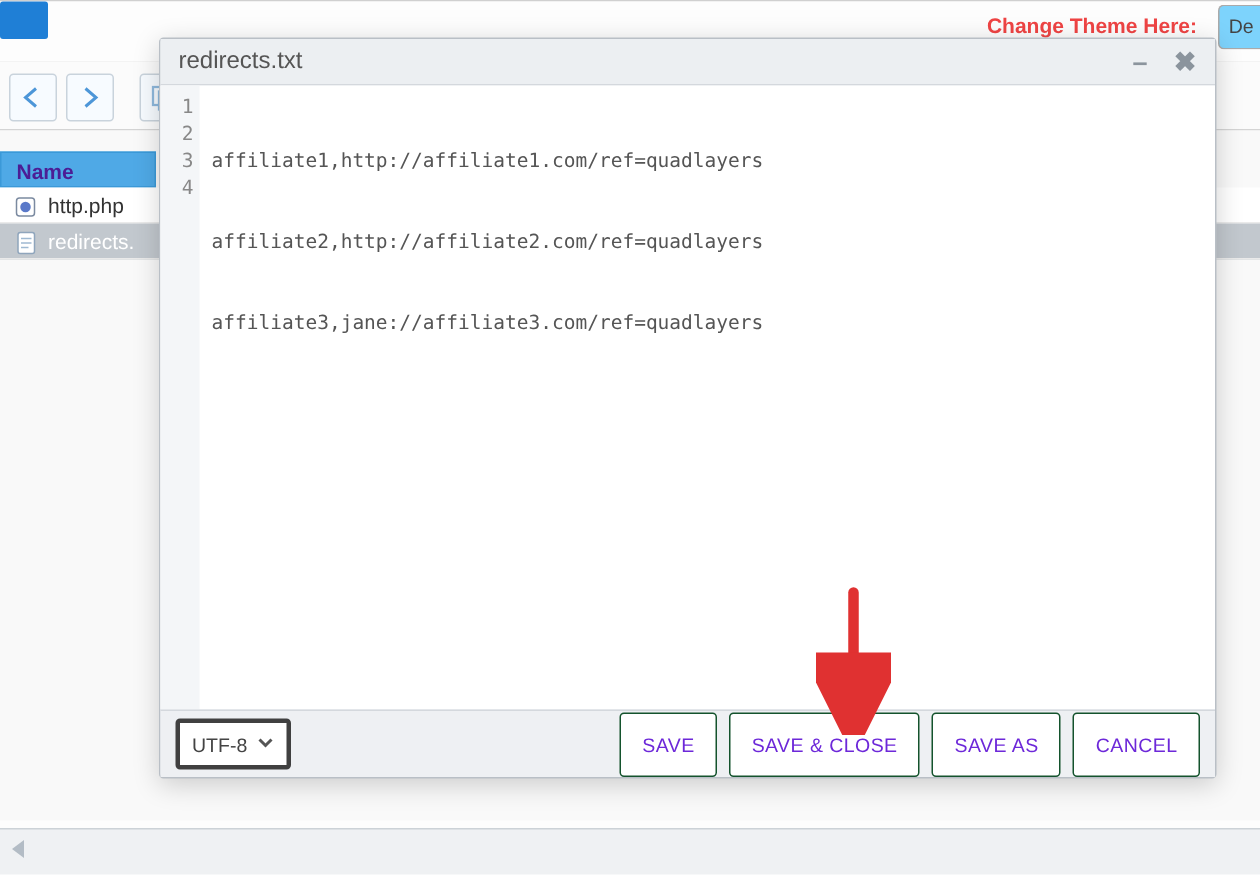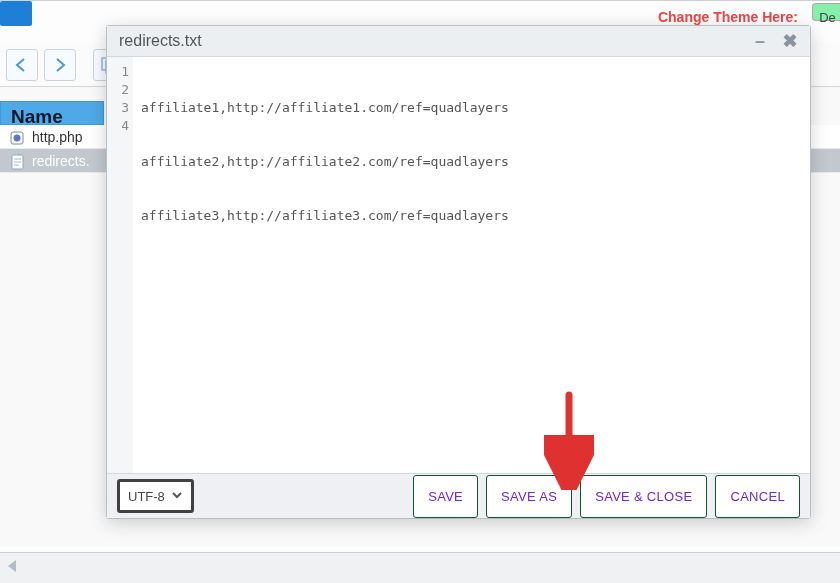--- a/index.html
+++ b/index.html
@@ -47,26 +47,26 @@
     top: 8px;
     right: 42px;
     font-size: 14px;
     font-weight: 600;
     color: #ef4444;
   }
   .theme-btn {
     position: absolute;
     top: 2px;
     right: 0;
-    height: 18px;
+    height: 30px;
     width: 28px;
     border: 1px solid #aaa;
     border-right: none;
     border-radius: 4px 0 0 4px;
-    background: #86efac;
+    background: #7dd3fc;
     text-align: center;
     padding: 6px 4px 0 6px;
     box-sizing: border-box;
     font-size: 13px;
     color: #444;
   }
   .right-stub {
     position: absolute;
     top: 44px;
     right: 0;
@@ -117,23 +117,23 @@
     bottom: 36px;
     background: #f9f9f9;
   }
   .col-header {
     position: absolute;
     top: 14px;
     left: 0;
     width: 104px;
     height: 24px;
     background: #4fa9e6;
-    color: #0f172a;
+    color: #4c1d95;
     font-weight: 600;
-    font-size: 19px;
+    font-size: 14px;
     padding: 4px 0 0 10px;
     border: 1px solid #3b99d8;
     box-sizing: border-box;
   }
   .file-list {
     position: absolute;
     top: 38px;
     left: 0;
     right: 0;
   }
@@ -380,37 +380,37 @@
   <div class="editor">
     <div class="gutter">
       <div>1</div>
       <div>2</div>
       <div>3</div>
       <div>4</div>
     </div>
     <div class="code">
       <div>affiliate1,http://affiliate1.com/ref=quadlayers</div>
       <div>affiliate2,http://affiliate2.com/ref=quadlayers</div>
-      <div>affiliate3,http://affiliate3.com/ref=quadlayers</div>
+      <div>affiliate3,jane://affiliate3.com/ref=quadlayers</div>
     </div>
   </div>
 
   <div class="dlg-footer">
     <div class="enc-select">
       <span>UTF-8</span>
       <span class="chev">
         <svg width="12" height="12">
             <path d="M2 4 L6 8 L10 4" fill="none" stroke="#555" stroke-width="2"></path>
           </svg>
       </span>
     </div>
     <span class="spacer"></span>
     <button class="dlg-btn">SAVE</button>
+    <button class="dlg-btn">SAVE &amp; CLOSE</button>
     <button class="dlg-btn">SAVE AS</button>
-    <button class="dlg-btn">SAVE &amp; CLOSE</button>
     <button class="dlg-btn">CANCEL</button>
   </div>
 </div>
 
 <div class="anno-arrow" style="top:390px; left:544px;">
   <svg width="50" height="100">
     <defs>
       <marker id="ah" markerWidth="12" markerHeight="12" refX="6" refY="6" orient="auto">
         <path d="M1 1 L11 6 L1 11 Z" fill="#e03131"></path>
       </marker>

